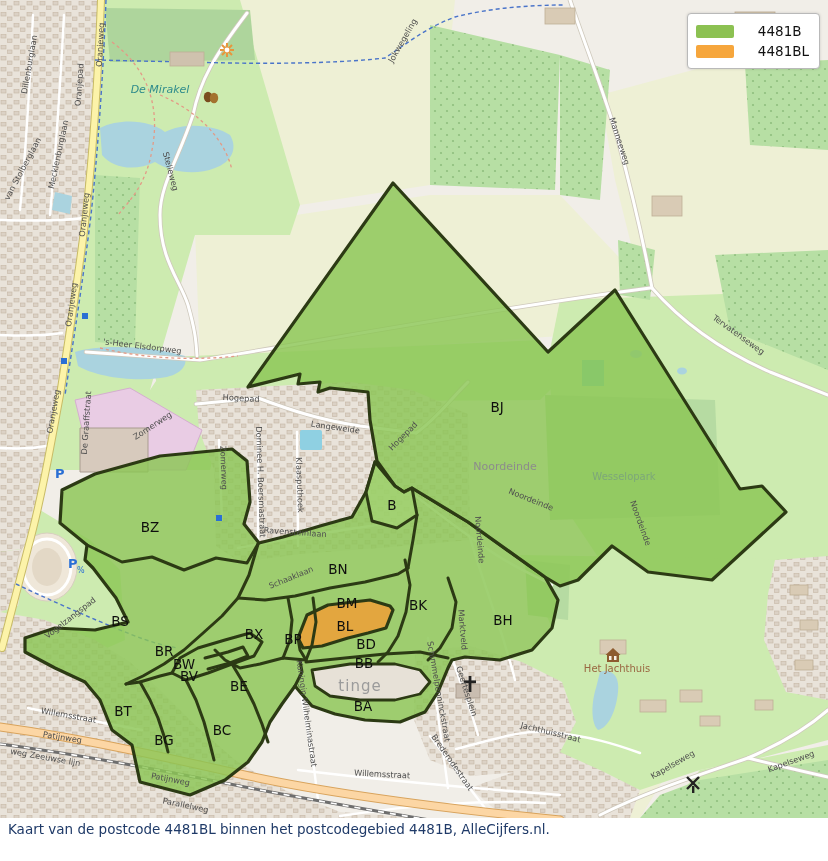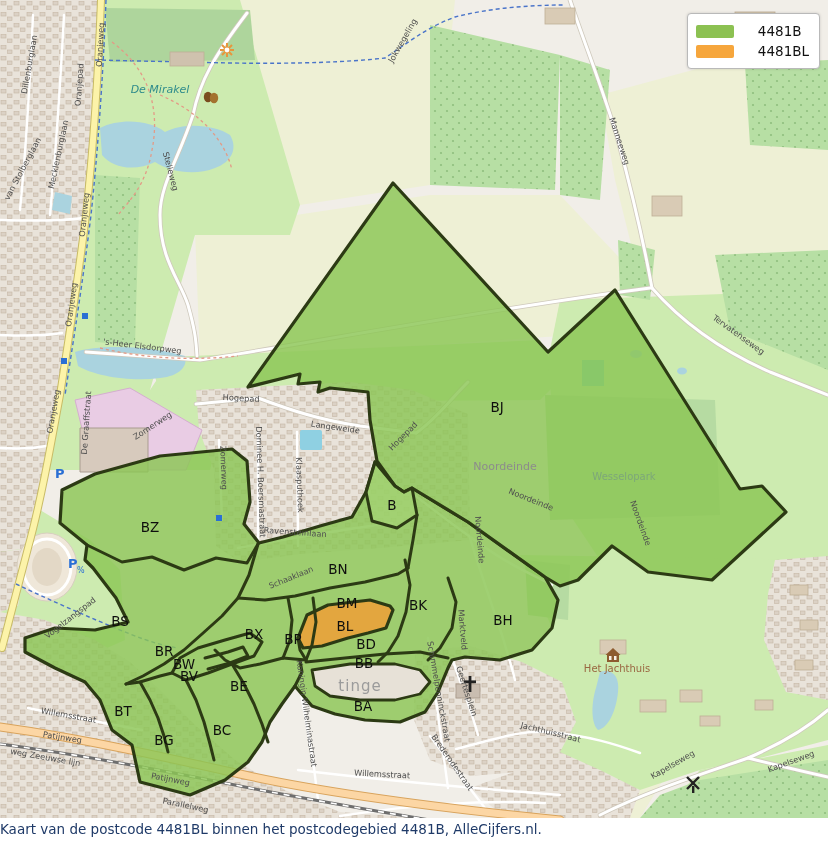--- a/index.html
+++ b/index.html
@@ -26,21 +26,21 @@
 
   
   .legend{position:absolute;right:8px;top:13px;background:#fff;border:1px solid #b9b9b9;
           border-radius:4px;padding:7px 10px 7px 8px;box-shadow:0 0 3px rgba(0,0,0,.15);}
   .legend-row{display:flex;align-items:center;gap:24px;height:20px;}
   .legend-swatch{width:38px;height:13px;border-radius:2px;display:inline-block;}
   .legend-label{font-size:13.5px;color:#111;}
 
   
   .caption{position:absolute;left:0;top:818px;width:828px;height:43px;background:#fff;
-           color:#1f3a68;font-size:13.5px;line-height:18px;padding:2px 0 0 0;box-sizing:border-box;}
+           color:#1f3a68;font-size:13.5px;line-height:18px;padding:2px 0 0 8px;box-sizing:border-box;}
 </style>
 </head>
 <body>
 
 <div class="page">
   <div class="map-wrap">
     <svg id="map-svg" width="828" height="818" viewBox="0 0 828 818">
       <defs>
         <pattern id="houses" width="13" height="11" patternUnits="userSpaceOnUse">
           <rect width="13" height="11" fill="#e9e3da"></rect>

